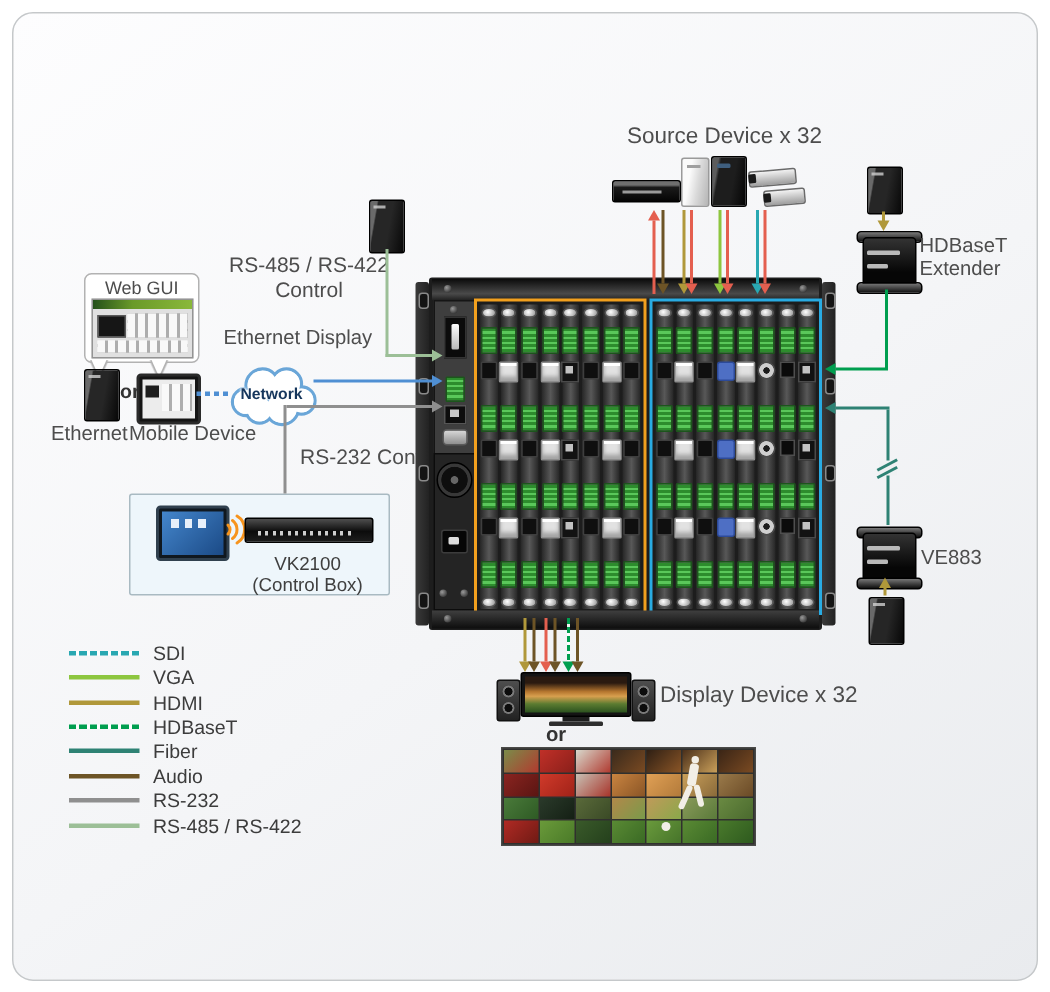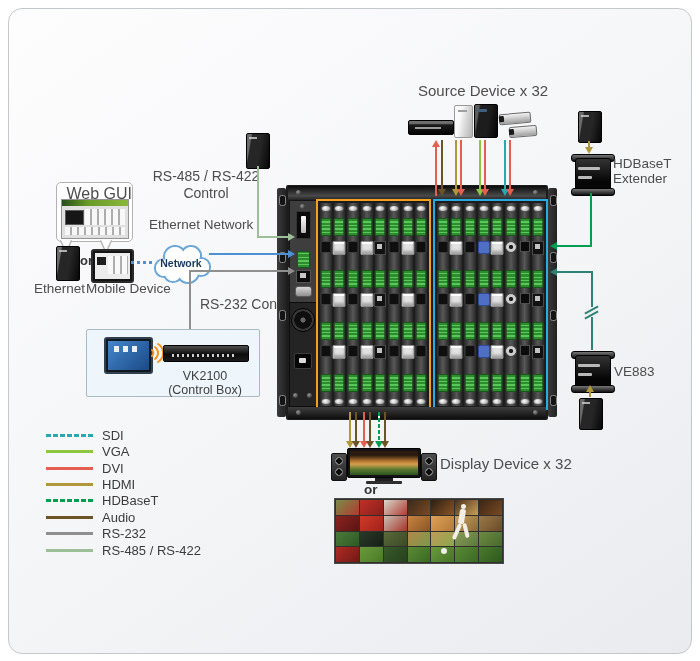--- a/index.html
+++ b/index.html
@@ -127,25 +127,25 @@
 <body>
 
 <div class="stage">
   <div class="frame"></div>
 
   <div class="tower" style="left:246px;top:133px;width:22px;height:34px;"></div>
   <div class="lbl center" style="left:130px;top:168px;width:152px;font-size:14px;line-height:16.5px;">
     <div>RS-485 / RS-422</div>
     <div>Control</div>
   </div>
-  <div class="lbl" style="left:149px;top:217px;">Ethernet Network</div>
+  <div class="lbl" style="left:149px;top:217px;">Ethernet Display</div>
   <div class="lbl" style="left:200px;top:296px;font-size:14px;">RS-232 Control</div>
 
   <div class="bubble">
-    <div class="lbl" style="left:0;top:2px;width:75px;text-align:right;font-size:16px;position:absolute;">Web GUI</div>
+    <div class="lbl" style="left:0;top:2px;width:75px;text-align:center;font-size:12px;position:absolute;">Web GUI</div>
     <div class="gui">
       <div class="gui-h"></div>
       <div class="gui-d"></div>
       <div class="btn-grid" style="left:23px;top:9px;width:40px;height:16px;"></div>
       <div class="btn-grid" style="left:3px;top:27px;width:60px;height:8px;"></div>
     </div>
   </div>
   <div class="tail" style="left:61px;top:240px;"></div>
   <div class="tail" style="left:101px;top:240px;"></div>
 
@@ -498,30 +498,30 @@
   <div id="legend">
       <div class="leg-row">
         <div class="leg-sw dash" style="--sc: #29a8b2;"></div>
         <div class="leg-lb">SDI</div>
       </div>
       <div class="leg-row">
         <div class="leg-sw" style="--sc: #8dc63f;"></div>
         <div class="leg-lb">VGA</div>
       </div>
       <div class="leg-row">
-        <div class="leg-sw" style="--sc: #e45f4f;"></div>
-        <div class="leg-lb">DVI</div>
-      </div>
-      <div class="leg-row">
         <div class="leg-sw" style="--sc: #b0983a;"></div>
         <div class="leg-lb">HDMI</div>
       </div>
       <div class="leg-row">
         <div class="leg-sw dash" style="--sc: #009e4f;"></div>
         <div class="leg-lb">HDBaseT</div>
+      </div>
+      <div class="leg-row">
+        <div class="leg-sw" style="--sc: #2e8274;"></div>
+        <div class="leg-lb">Fiber</div>
       </div>
       <div class="leg-row">
         <div class="leg-sw" style="--sc: #6d5426;"></div>
         <div class="leg-lb">Audio</div>
       </div>
       <div class="leg-row">
         <div class="leg-sw" style="--sc: #8f8f8f;"></div>
         <div class="leg-lb">RS-232</div>
       </div>
       <div class="leg-row">

